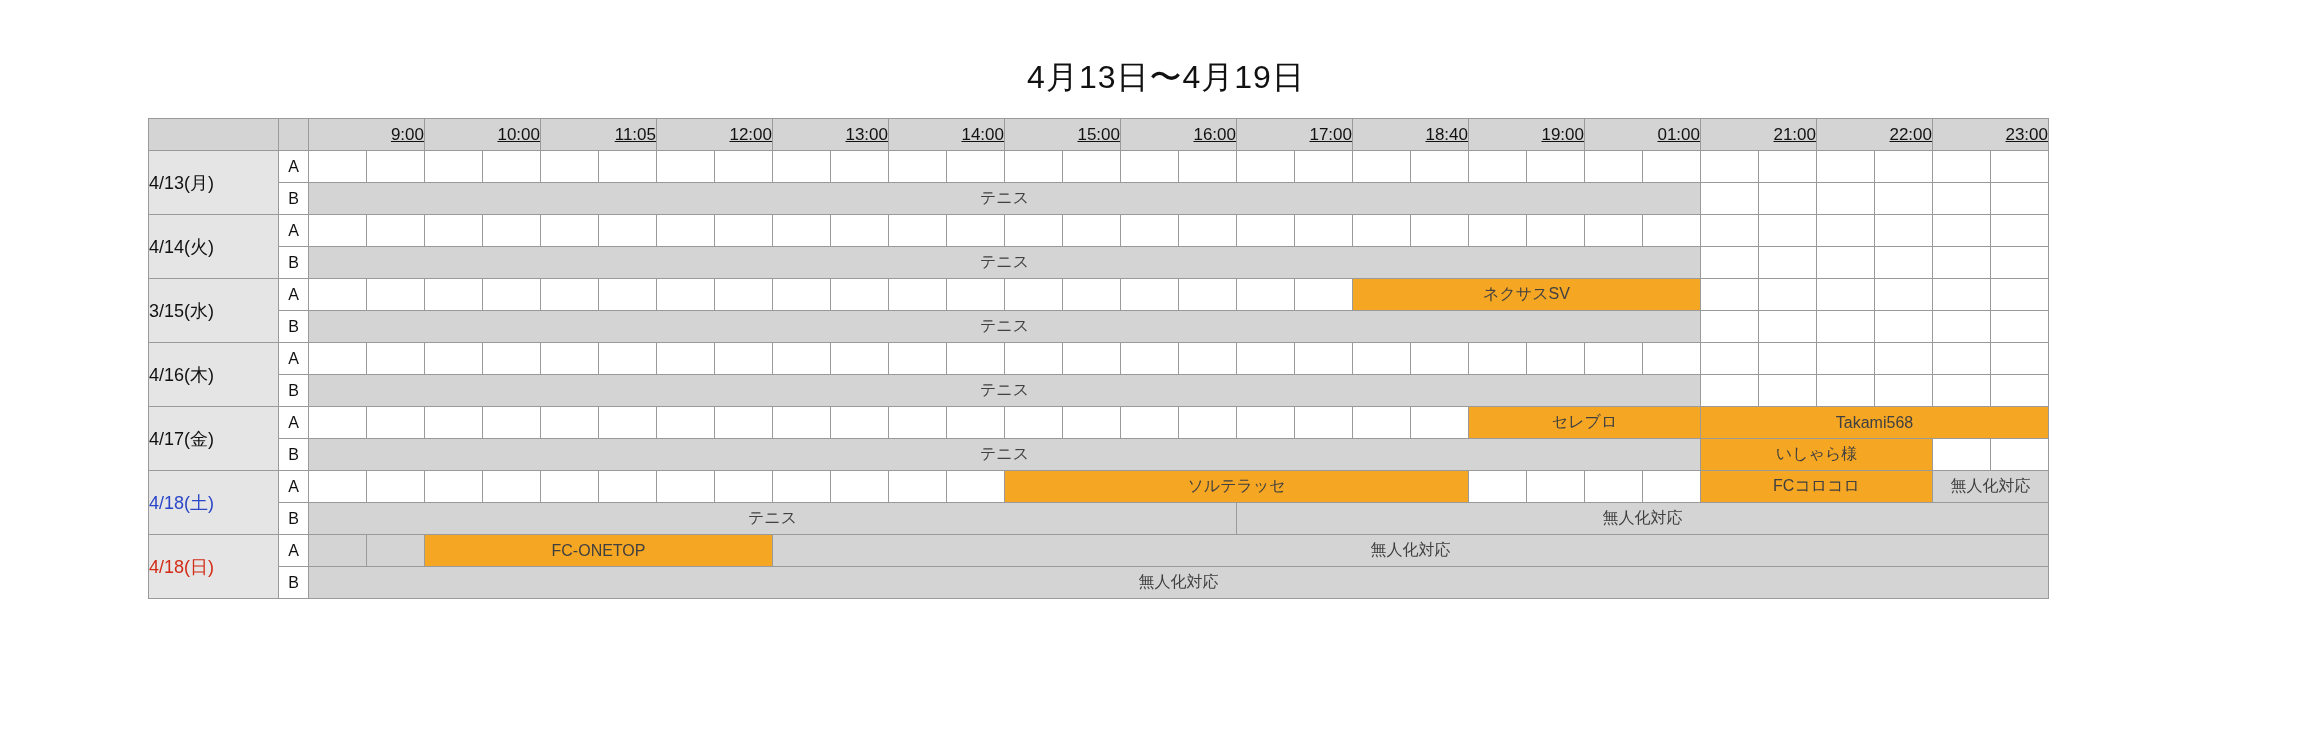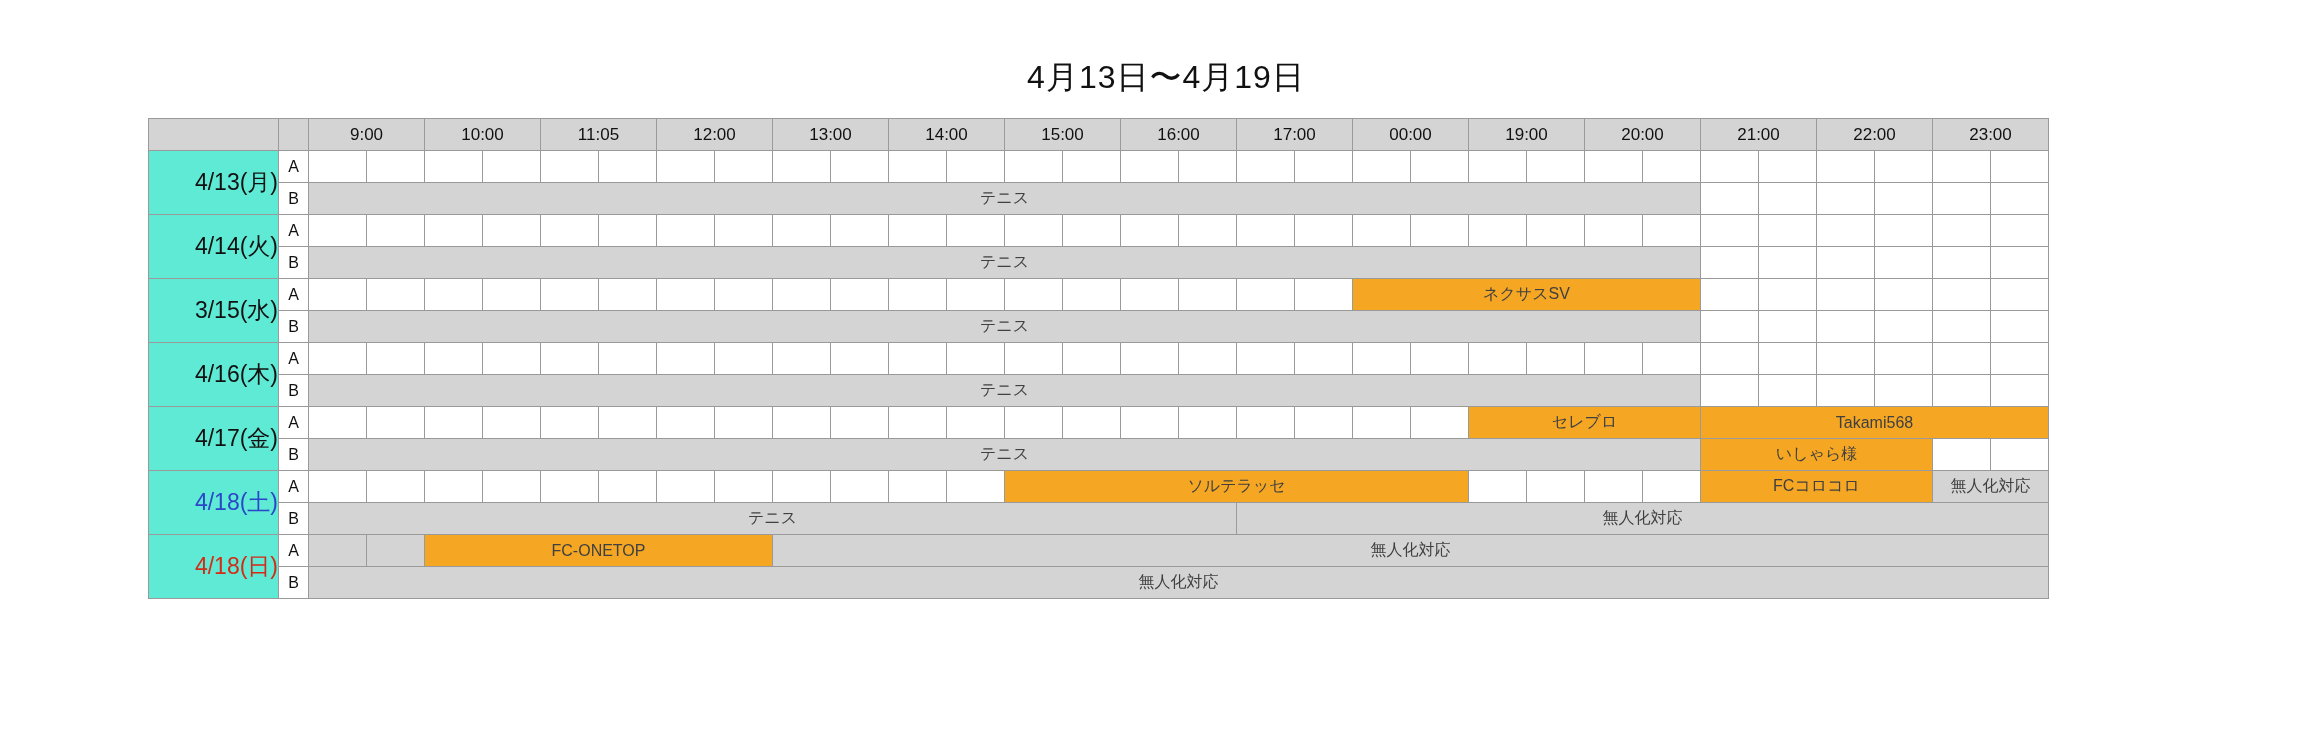--- a/index.html
+++ b/index.html
@@ -53,28 +53,29 @@
   .col-slot { width: 58px; }
 
   thead th {
     background: #d4d4d4;
     font-size: 17px;
     color: #111;
     height: 30px;
   }
   th.hdr-corner1, th.hdr-corner2 { background: #d4d4d4; }
   th.hdr-time {
-    text-align: center;
+    text-align: right;
     padding-left: 7px;
+    text-decoration: underline;
   }
   td.date-cell {
-    text-align: right;
+    text-align: left;
     vertical-align: middle;
-    font-size: 23px;
-    background: #5eead4;
+    font-size: 18px;
+    background: #e5e5e5;
   }
   td.date-cell.sat { color: #2b46c8; }
   td.date-cell.sun { color: #d32b16; }
   td.court-cell {
     text-align: center;
     vertical-align: middle;
     font-size: 16px;
     background: #ffffff;
   }
   td.slot {
@@ -143,23 +144,23 @@
             <th class="hdr-corner2"></th>
             <th class="hdr-time" colspan="2">9:00</th>
             <th class="hdr-time" colspan="2">10:00</th>
             <th class="hdr-time" colspan="2">11:05</th>
             <th class="hdr-time" colspan="2">12:00</th>
             <th class="hdr-time" colspan="2">13:00</th>
             <th class="hdr-time" colspan="2">14:00</th>
             <th class="hdr-time" colspan="2">15:00</th>
             <th class="hdr-time" colspan="2">16:00</th>
             <th class="hdr-time" colspan="2">17:00</th>
-            <th class="hdr-time" colspan="2">00:00</th>
+            <th class="hdr-time" colspan="2">18:40</th>
             <th class="hdr-time" colspan="2">19:00</th>
-            <th class="hdr-time" colspan="2">20:00</th>
+            <th class="hdr-time" colspan="2">01:00</th>
             <th class="hdr-time" colspan="2">21:00</th>
             <th class="hdr-time" colspan="2">22:00</th>
             <th class="hdr-time" colspan="2">23:00</th>
           </tr>
       </thead>
       <tbody id="schedule-body">
           <tr>
             <td rowspan="2" class="date-cell">4/13(月)</td>
             <td class="court-cell">A</td>
             <td class="slot"></td>

